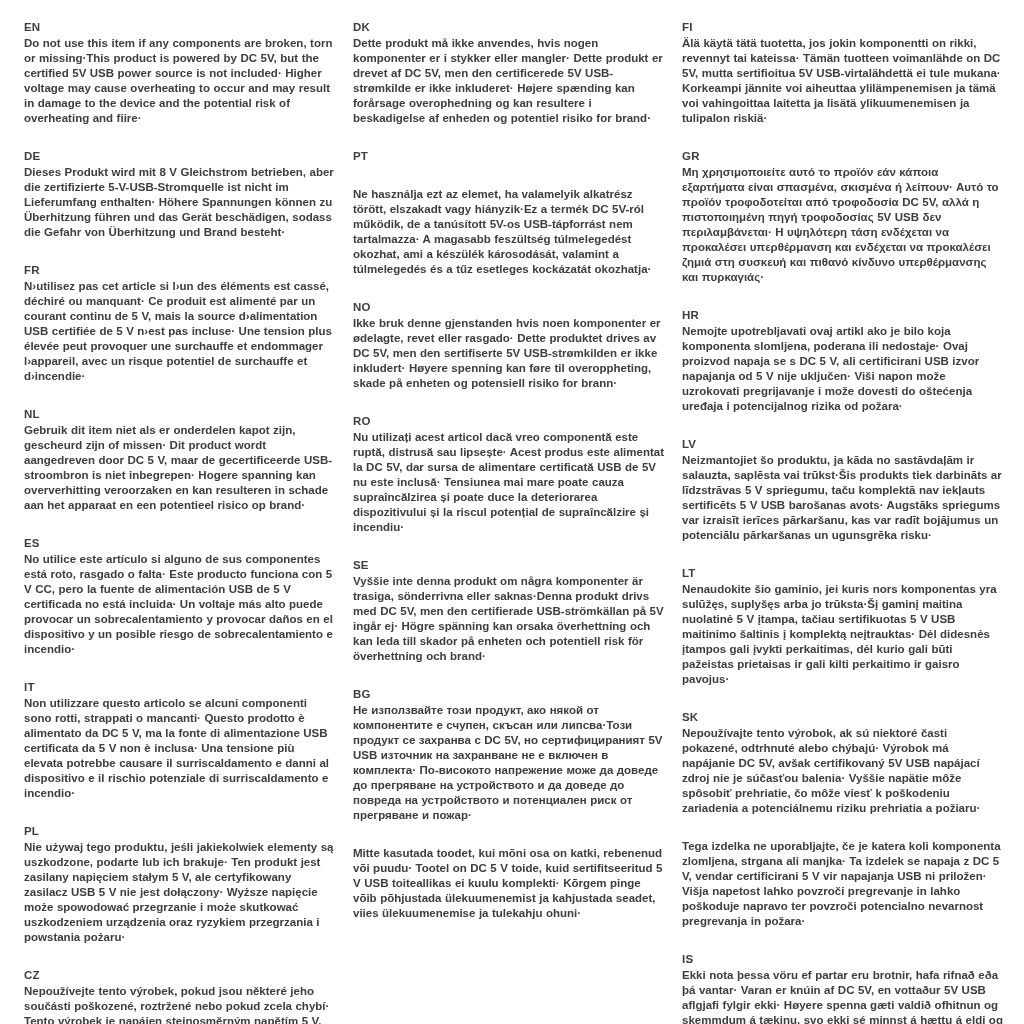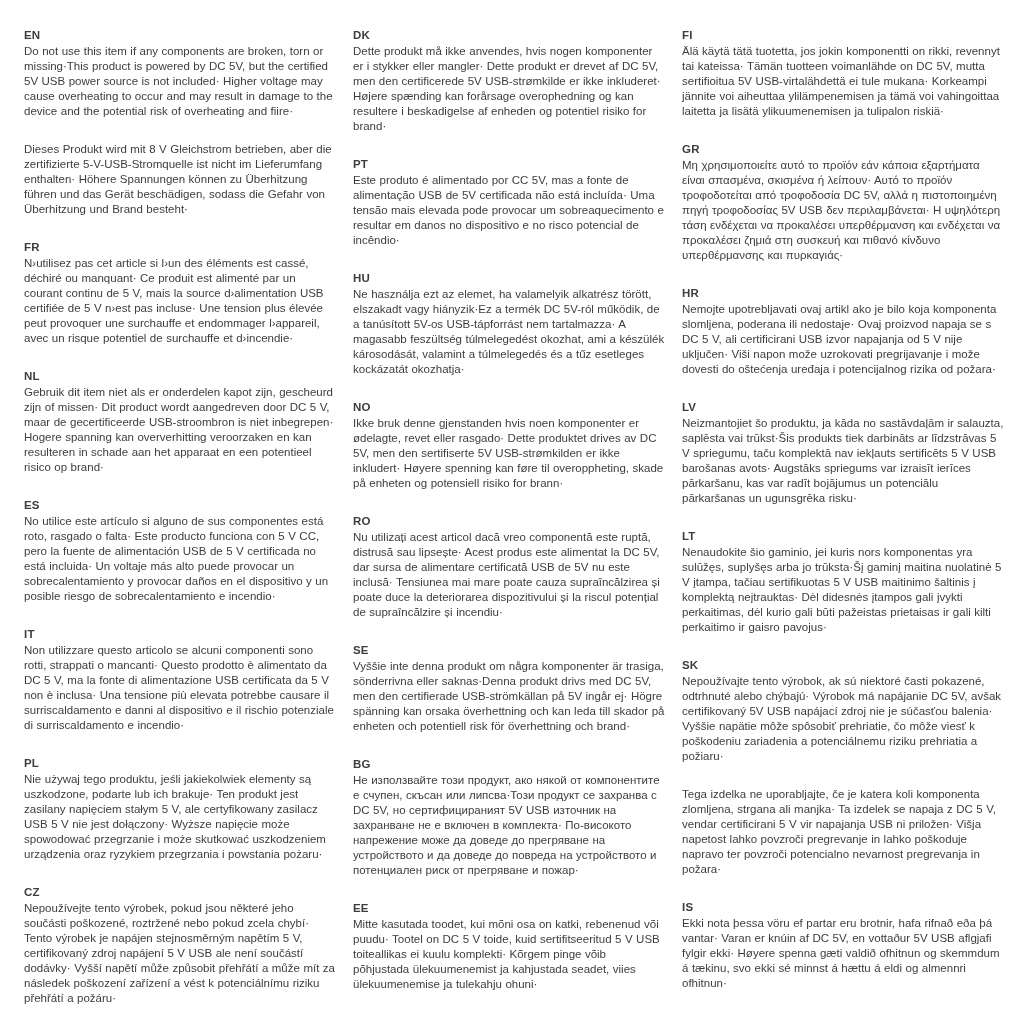--- a/index.html
+++ b/index.html
@@ -11,21 +11,21 @@
     width: 1024px;
     height: 1024px;
     overflow: hidden;
     font-family: "Liberation Sans", sans-serif;
     color: #3d3d3d;
   }
   .page {
     box-sizing: border-box;
     width: 1024px;
     height: 1024px;
-    padding: 28px 10px 10px 24px;
+    padding: 20px 10px 10px 24px;
     display: grid;
     grid-template-columns: 312px 312px 322px;
     column-gap: 17px;
     align-items: start;
   }
   .col {
     min-width: 0;
   }
   .section {
     margin: 0 0 23px 0;
@@ -36,33 +36,35 @@
     line-height: 15px;
     margin: 0 0 1px 0;
     letter-spacing: 0.2px;
   }
   .section-text {
     font-size: 11.5px;
     line-height: 15px;
     margin: 0;
     letter-spacing: 0px;
     word-spacing: 0.3px;
+    font-weight: bold;
   }
 </style>
 </head>
 <body>
 
 <div class="page">
 
   <div class="col">
     <div class="section">
       <h3 class="section-code">EN</h3>
       <p class="section-text">Do not use this item if any components are broken, torn or missing·This product is powered by DC 5V, but the certified 5V USB power source is not included· Higher voltage may cause overheating to occur and may result in damage to the device and the potential risk of overheating and fiire·</p>
     </div>
     <div class="section">
+      <h3 class="section-code">DE</h3>
       <p class="section-text">Dieses Produkt wird mit 8 V Gleichstrom betrieben, aber die zertifizierte 5-V-USB-Stromquelle ist nicht im Lieferumfang enthalten· Höhere Spannungen können zu Überhitzung führen und das Gerät beschädigen, sodass die Gefahr von Überhitzung und Brand besteht·</p>
     </div>
     <div class="section">
       <h3 class="section-code">FR</h3>
       <p class="section-text">N›utilisez pas cet article si l›un des éléments est cassé, déchiré ou manquant· Ce produit est alimenté par un courant continu de 5 V, mais la source d›alimentation USB certifiée de 5 V n›est pas incluse· Une tension plus élevée peut provoquer une surchauffe et endommager l›appareil, avec un risque potentiel de surchauffe et d›incendie·</p>
     </div>
     <div class="section">
       <h3 class="section-code">NL</h3>
       <p class="section-text">Gebruik dit item niet als er onderdelen kapot zijn, gescheurd zijn of missen· Dit product wordt aangedreven door DC 5 V, maar de gecertificeerde USB-stroombron is niet inbegrepen· Hogere spanning kan oververhitting veroorzaken en kan resulteren in schade aan het apparaat en een potentieel risico op brand·</p>
     </div>
@@ -84,44 +86,41 @@
     </div>
   </div>
 
   <div class="col">
     <div class="section">
       <h3 class="section-code">DK</h3>
       <p class="section-text">Dette produkt må ikke anvendes, hvis nogen komponenter er i stykker eller mangler· Dette produkt er drevet af DC 5V, men den certificerede 5V USB-strømkilde er ikke inkluderet· Højere spænding kan forårsage overophedning og kan resultere i beskadigelse af enheden og potentiel risiko for brand·</p>
     </div>
     <div class="section">
       <h3 class="section-code">PT</h3>
-      <p class="section-text">Este produto é alimentado por CC 5V, mas a fonte de alimentação USB de 5V certificada não está incluída· Uma tensão mais elevada pode provocar um sobreaquecimento e resultar em danos no dispositivo e no risco potencial de incêndio·</p>
     </div>
     <div class="section">
-      <h3 class="section-code">HU</h3>
       <p class="section-text">Ne használja ezt az elemet, ha valamelyik alkatrész törött, elszakadt vagy hiányzik·Ez a termék DC 5V-ról működik, de a tanúsított 5V-os USB-tápforrást nem tartalmazza· A magasabb feszültség túlmelegedést okozhat, ami a készülék károsodását, valamint a túlmelegedés és a tűz esetleges kockázatát okozhatja·</p>
     </div>
     <div class="section">
       <h3 class="section-code">NO</h3>
       <p class="section-text">Ikke bruk denne gjenstanden hvis noen komponenter er ødelagte, revet eller rasgado· Dette produktet drives av DC 5V, men den sertifiserte 5V USB-strømkilden er ikke inkludert· Høyere spenning kan føre til overoppheting, skade på enheten og potensiell risiko for brann·</p>
     </div>
     <div class="section">
       <h3 class="section-code">RO</h3>
       <p class="section-text">Nu utilizați acest articol dacă vreo componentă este ruptă, distrusă sau lipsește· Acest produs este alimentat la DC 5V, dar sursa de alimentare certificată USB de 5V nu este inclusă· Tensiunea mai mare poate cauza supraîncălzirea și poate duce la deteriorarea dispozitivului și la riscul potențial de supraîncălzire și incendiu·</p>
     </div>
     <div class="section">
       <h3 class="section-code">SE</h3>
       <p class="section-text">Vyššie inte denna produkt om några komponenter är trasiga, sönderrivna eller saknas·Denna produkt drivs med DC 5V, men den certifierade USB-strömkällan på 5V ingår ej· Högre spänning kan orsaka överhettning och kan leda till skador på enheten och potentiell risk för överhettning och brand·</p>
     </div>
     <div class="section">
       <h3 class="section-code">BG</h3>
       <p class="section-text">Не използвайте този продукт, ако някой от компонентите е счупен, скъсан или липсва·Този продукт се захранва с DC 5V, но сертифицираният 5V USB източник на захранване не е включен в комплекта· По-високото напрежение може да доведе до прегряване на устройството и да доведе до повреда на устройството и потенциален риск от прегряване и пожар·</p>
     </div>
     <div class="section">
-      <h3 class="section-code">EE</h3>
       <p class="section-text">Mitte kasutada toodet, kui mõni osa on katki, rebenenud või puudu· Tootel on DC 5 V toide, kuid sertifitseeritud 5 V USB toiteallikas ei kuulu komplekti· Kõrgem pinge võib põhjustada ülekuumenemist ja kahjustada seadet, viies ülekuumenemise ja tulekahju ohuni·</p>
     </div>
   </div>
 
   <div class="col">
     <div class="section">
       <h3 class="section-code">FI</h3>
       <p class="section-text">Älä käytä tätä tuotetta, jos jokin komponentti on rikki, revennyt tai kateissa· Tämän tuotteen voimanlähde on DC 5V, mutta sertifioitua 5V USB-virtalähdettä ei tule mukana· Korkeampi jännite voi aiheuttaa ylilämpenemisen ja tämä voi vahingoittaa laitetta ja lisätä ylikuumenemisen ja tulipalon riskiä·</p>
     </div>
     <div class="section">

